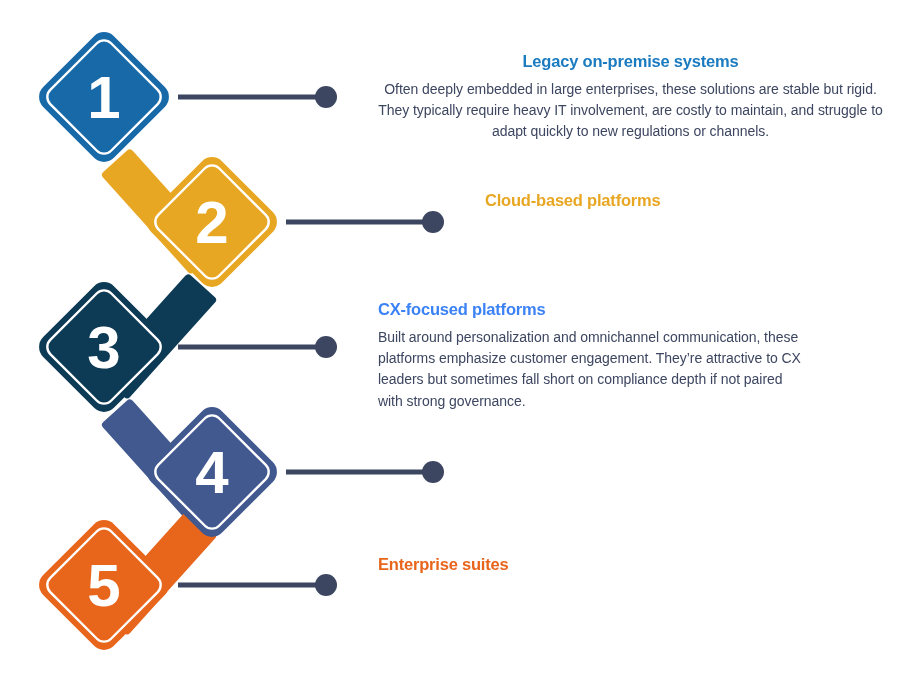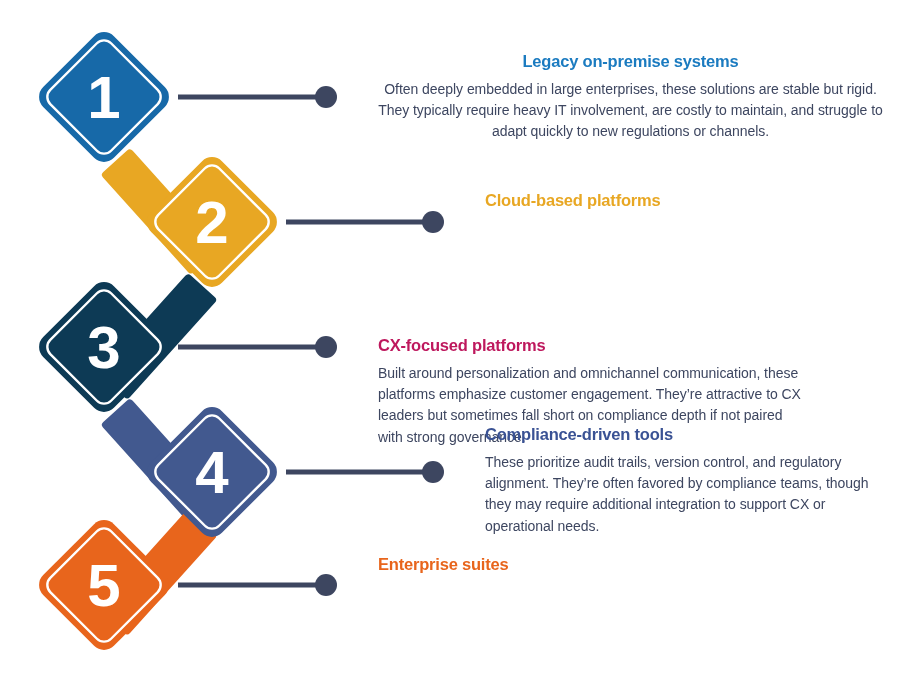--- a/index.html
+++ b/index.html
@@ -120,26 +120,22 @@
   <div class="row-text" style="left:378px; top:52px; width:505px;text-align:center;">
     <p class="row-heading" style="color: rgb(27, 123, 192);">Legacy on-premise systems</p>
     <p class="row-body">Often deeply embedded in large enterprises, these solutions are stable but rigid. They typically require heavy IT involvement, are costly to maintain, and struggle to adapt quickly to new regulations or channels.</p>
   </div>
 
   <div class="row-text" style="left:485px; top:175px; width:400px;margin-top:16px;">
     <p class="row-heading" style="color: rgb(232, 167, 35);">Cloud-based platforms</p>
   </div>
 
   <div class="row-text" style="left:378px; top:300px; width:425px;">
-    <p class="row-heading" style="color: #be185d; margin-top: 36px;">CX-focused platforms</p>
+    <p class="row-heading" style="color: #3b82f6;">CX-focused platforms</p>
     <p class="row-body">Built around personalization and omnichannel communication, these platforms emphasize customer engagement. They’re attractive to CX leaders but sometimes fall short on compliance depth if not paired with strong governance.</p>
   </div>
 
-  <div class="row-text" style="left:485px; top:425px; width:400px;">
-    <p class="row-heading" style="color: rgb(58, 82, 148);">Compliance-driven tools</p>
-    <p class="row-body">These prioritize audit trails, version control, and regulatory alignment. They’re often favored by compliance teams, though they may require additional integration to support CX or operational needs.</p>
-  </div>
 
   <div class="row-text" style="left:378px; top:538px; width:430px;">
     <p class="row-heading" style="color: rgb(232, 101, 28); margin-top: 17px;">Enterprise suites</p>
   </div>
 
 </div>
 
 </body></html>

